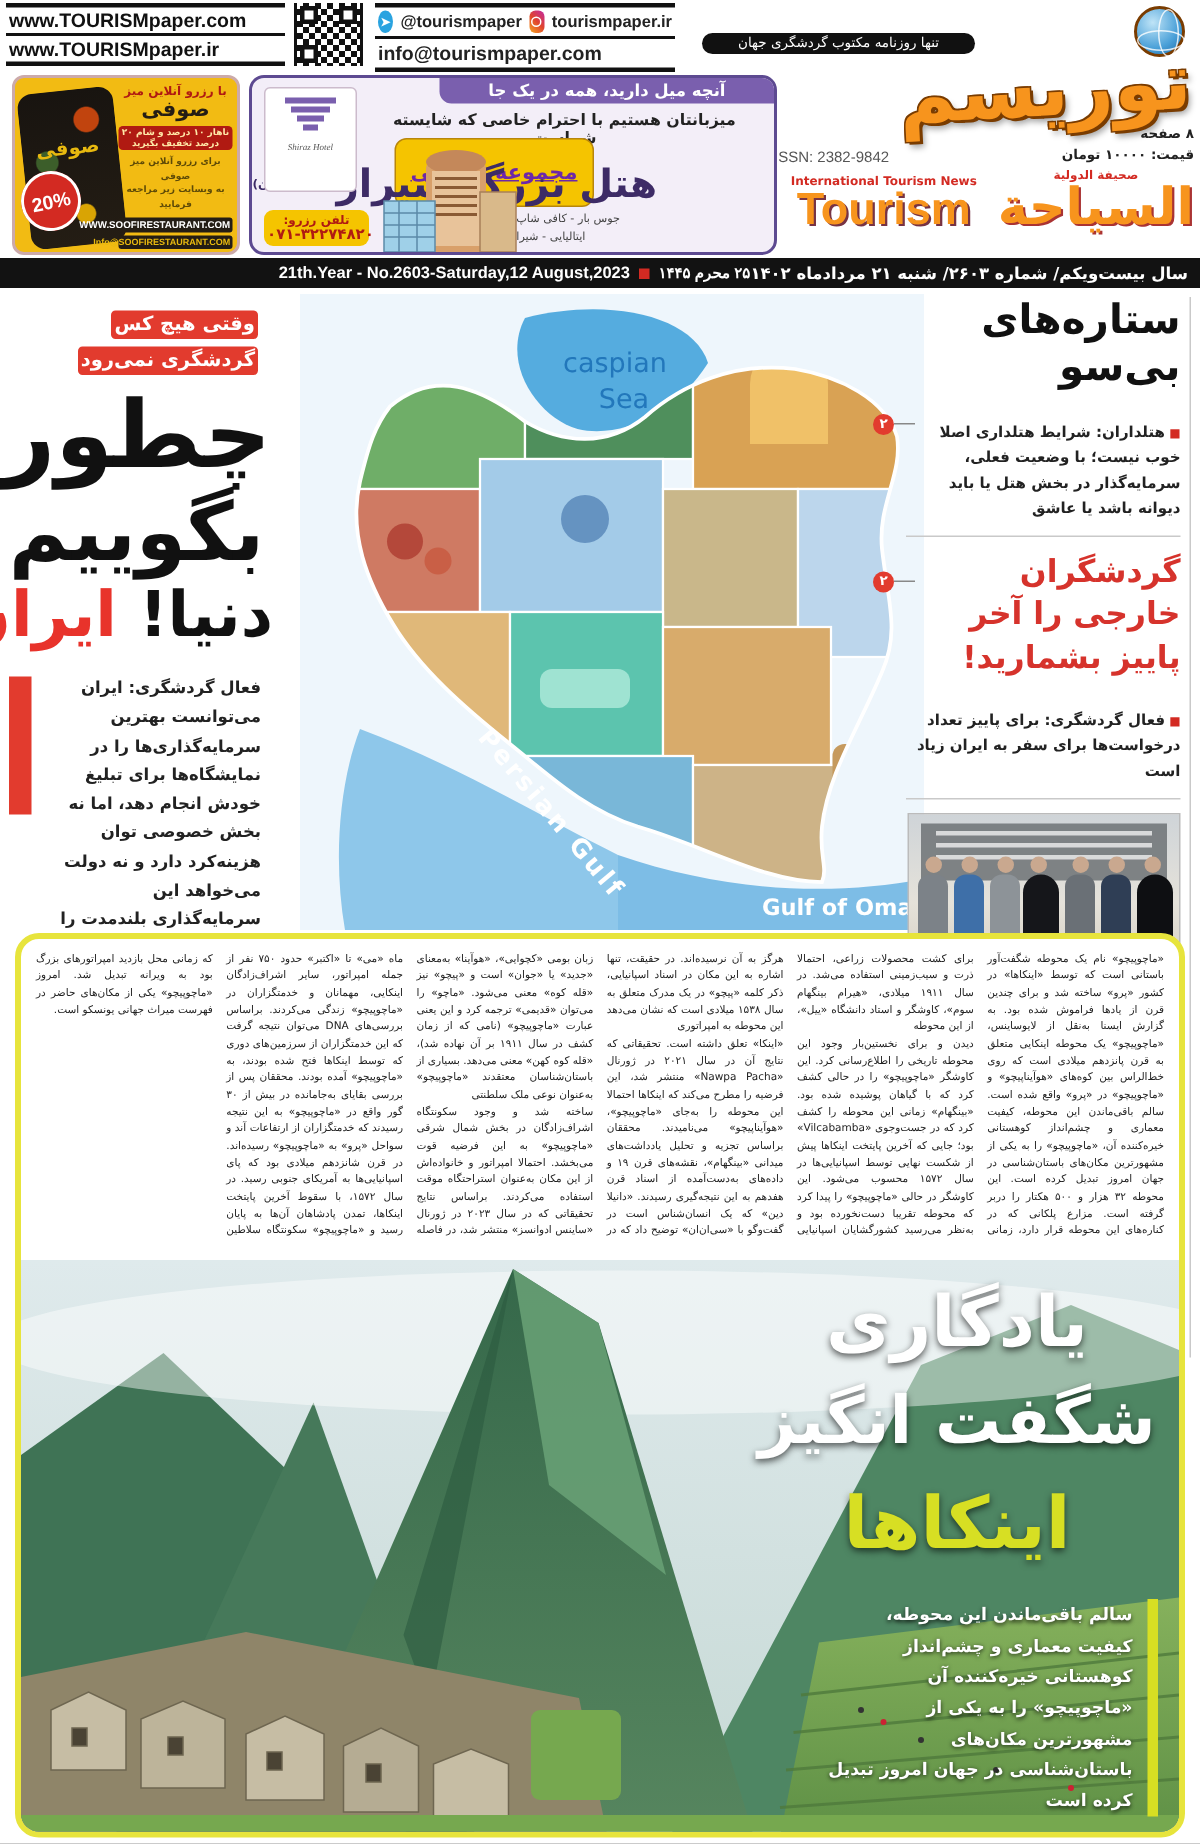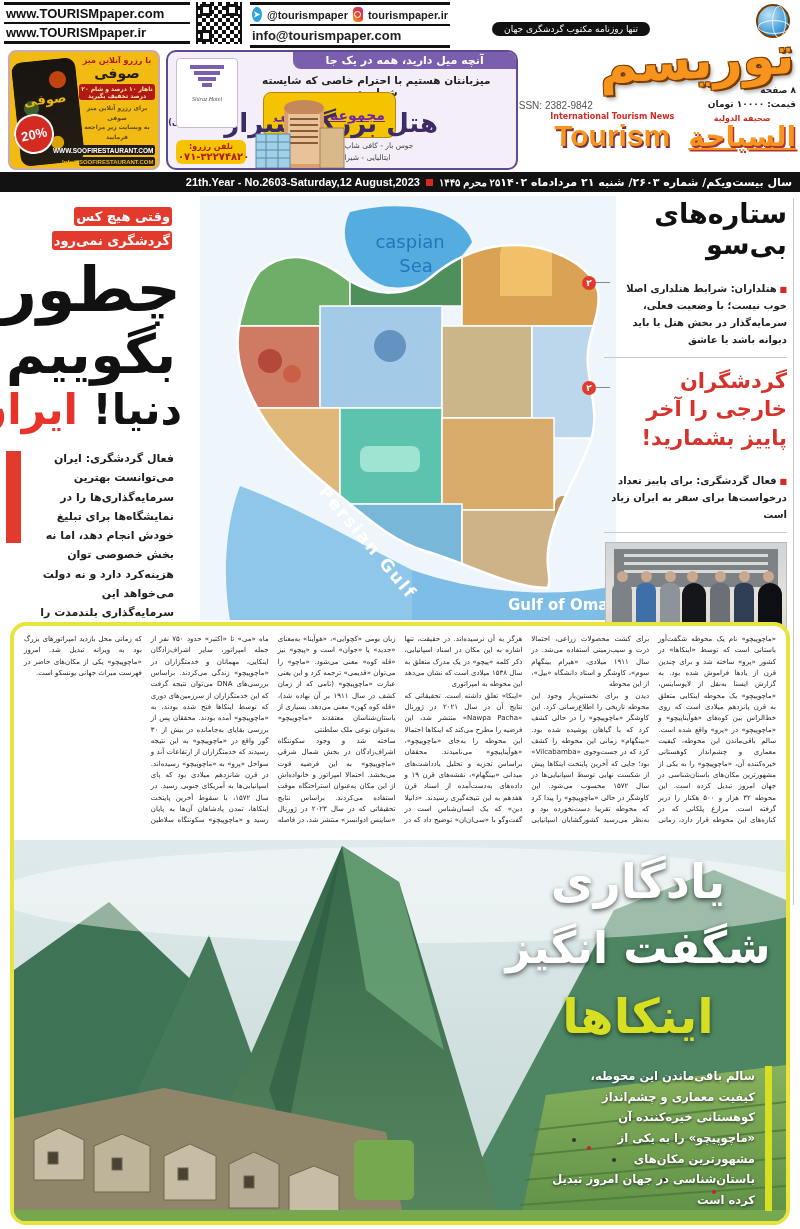--- a/index.html
+++ b/index.html
@@ -17,36 +17,36 @@
   .qr .eye { position:absolute; width:12px; height:12px; border:3px solid #111; background:#fff; }
   .social { position:absolute; left:250px; top:2px; width:200px; border-top:3px solid #111; border-bottom:3px solid #111; }
   .socialrow { display:flex; align-items:center; gap:5px; padding:2px 2px; font:bold 11px "Liberation Sans", sans-serif; color:#222; }
   .socialrow + .socialrow { border-top:2px solid #111; font-size:13px; }
   .tg { display:inline-flex; width:15px; height:15px; border-radius:50%; background:#2aa3e0; color:#fff; align-items:center; justify-content:center; font-size:8px; }
   .ig { display:inline-flex; width:15px; height:15px; border-radius:4px; background:linear-gradient(45deg,#f5a623,#e0442e,#c32aa3); align-items:center; justify-content:center; }
   .ig i { display:block; width:7px; height:7px; border:1.6px solid #fff; border-radius:50%; }
 
   
   .masthead { position:absolute; right:0; top:0; width:330px; height:88px; }
-  .tagline { position:absolute; right:150px; top:22px; background:#111; color:#fff; font-size:9px; padding:2px 12px; border-radius:8px; white-space:nowrap; direction:rtl; }
+  .tagline { position:absolute; right:150px; top:22px; background:#111; color:#fff; font-size:9px; padding:2px 24px; border-radius:8px; white-space:nowrap; direction:rtl; }
   .logotxt { position:absolute; right:6px; top:30px; direction:rtl; font-size:52px; font-weight:900; color:#f7941d;
              text-shadow:2px 2px 0 #7a3c00, -1px -1px 0 #7a3c00, 1px -1px 0 #7a3c00, -1px 1px 0 #7a3c00, 3px 4px 4px rgba(0,0,0,.35);
              transform:rotate(-3deg); letter-spacing:-2px; }
   .globe { position:absolute; right:10px; top:4px; width:34px; height:34px; border-radius:50%;
            background:radial-gradient(circle at 35% 30%, #bfe4f7, #4aa0d8 60%, #1c6aa8); border:2px solid #7a3c00; }
   .globe::before { content:""; position:absolute; left:45%; top:0; width:40%; height:100%; border-radius:50%; border:1.5px solid rgba(255,255,255,.8); }
   .globe::after  { content:""; position:absolute; top:45%; left:0; height:40%; width:100%; border-radius:50%; border:1.5px solid rgba(255,255,255,.8); }
 
   .issuerow { position:absolute; right:4px; top:84px; width:280px; display:flex; justify-content:space-between; direction:rtl; font-size:9px; color:#222; }
   .issuerow .fa { font-weight:bold; text-align:right; line-height:1.5; }
   .issn { font:10px "Liberation Sans", sans-serif; color:#555; align-self:flex-end; }
   .sublogos { position:absolute; right:4px; top:112px; width:276px; display:flex; direction:rtl; gap:14px; align-items:flex-end; }
   .sublogo { text-align:center; }
   .sublogo .mini { font-size:8px; color:#d32a22; font-weight:bold; white-space:nowrap; }
-  .arlogo { font-size:28px; font-weight:900; color:#f7941d; text-shadow:1.5px 1.5px 0 #a33; direction:rtl; line-height:1;text-decoration:underline; }
+  .arlogo { font-size:34px; font-weight:900; color:#f7941d; text-shadow:1.5px 1.5px 0 #a33; direction:rtl; line-height:1; }
   .enlogo { font:900 30px "Liberation Sans", sans-serif; color:#f7941d; text-shadow:1.5px 1.5px 0 #734; line-height:1; }
 
   
   .soofi { position:absolute; left:8px; top:50px; width:152px; height:120px; background:#f2bb13; border:2px solid #caa; border-radius:8px; overflow:hidden; }
   .phone { position:absolute; left:6px; top:8px; width:64px; height:104px; background:#181410; border-radius:10px; transform:rotate(-6deg);
            background-image:radial-gradient(circle at 70% 20%, #c1440e 0 8px, transparent 9px), radial-gradient(circle at 25% 45%, #3c5e2a 0 7px, transparent 8px),
            radial-gradient(circle at 60% 80%, #d9a404 0 6px, transparent 7px), linear-gradient(#181410,#241d14); }
   .soofi-brand { position:absolute; left:14px; top:40px; color:#e8b90f; font-weight:900; font-size:13px; transform:rotate(-6deg); direction:rtl; }
   .badge20 { position:absolute; left:4px; bottom:14px; width:40px; height:40px; background:#d32a22; color:#fff; border-radius:50%;
              display:flex; align-items:center; justify-content:center; font:900 13px "Liberation Sans", sans-serif; transform:rotate(-12deg); box-shadow:0 0 0 2px #fff inset; }

